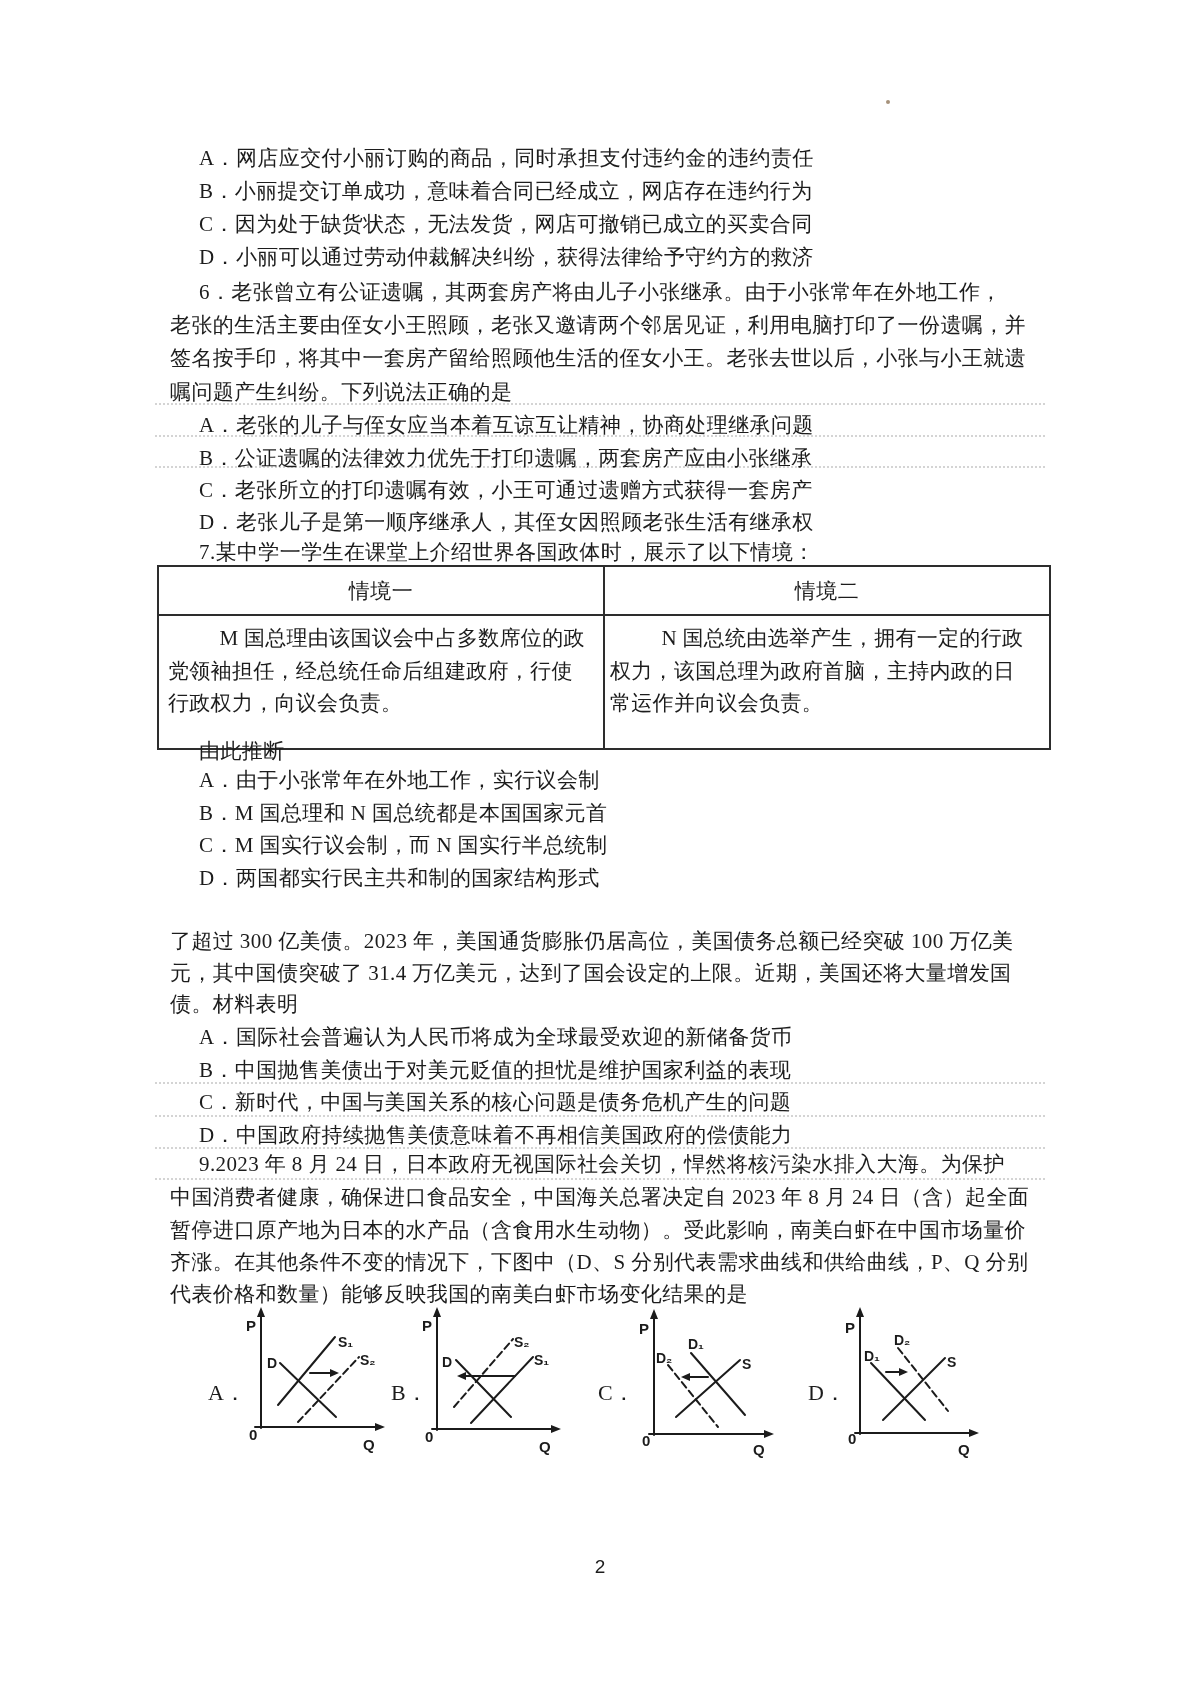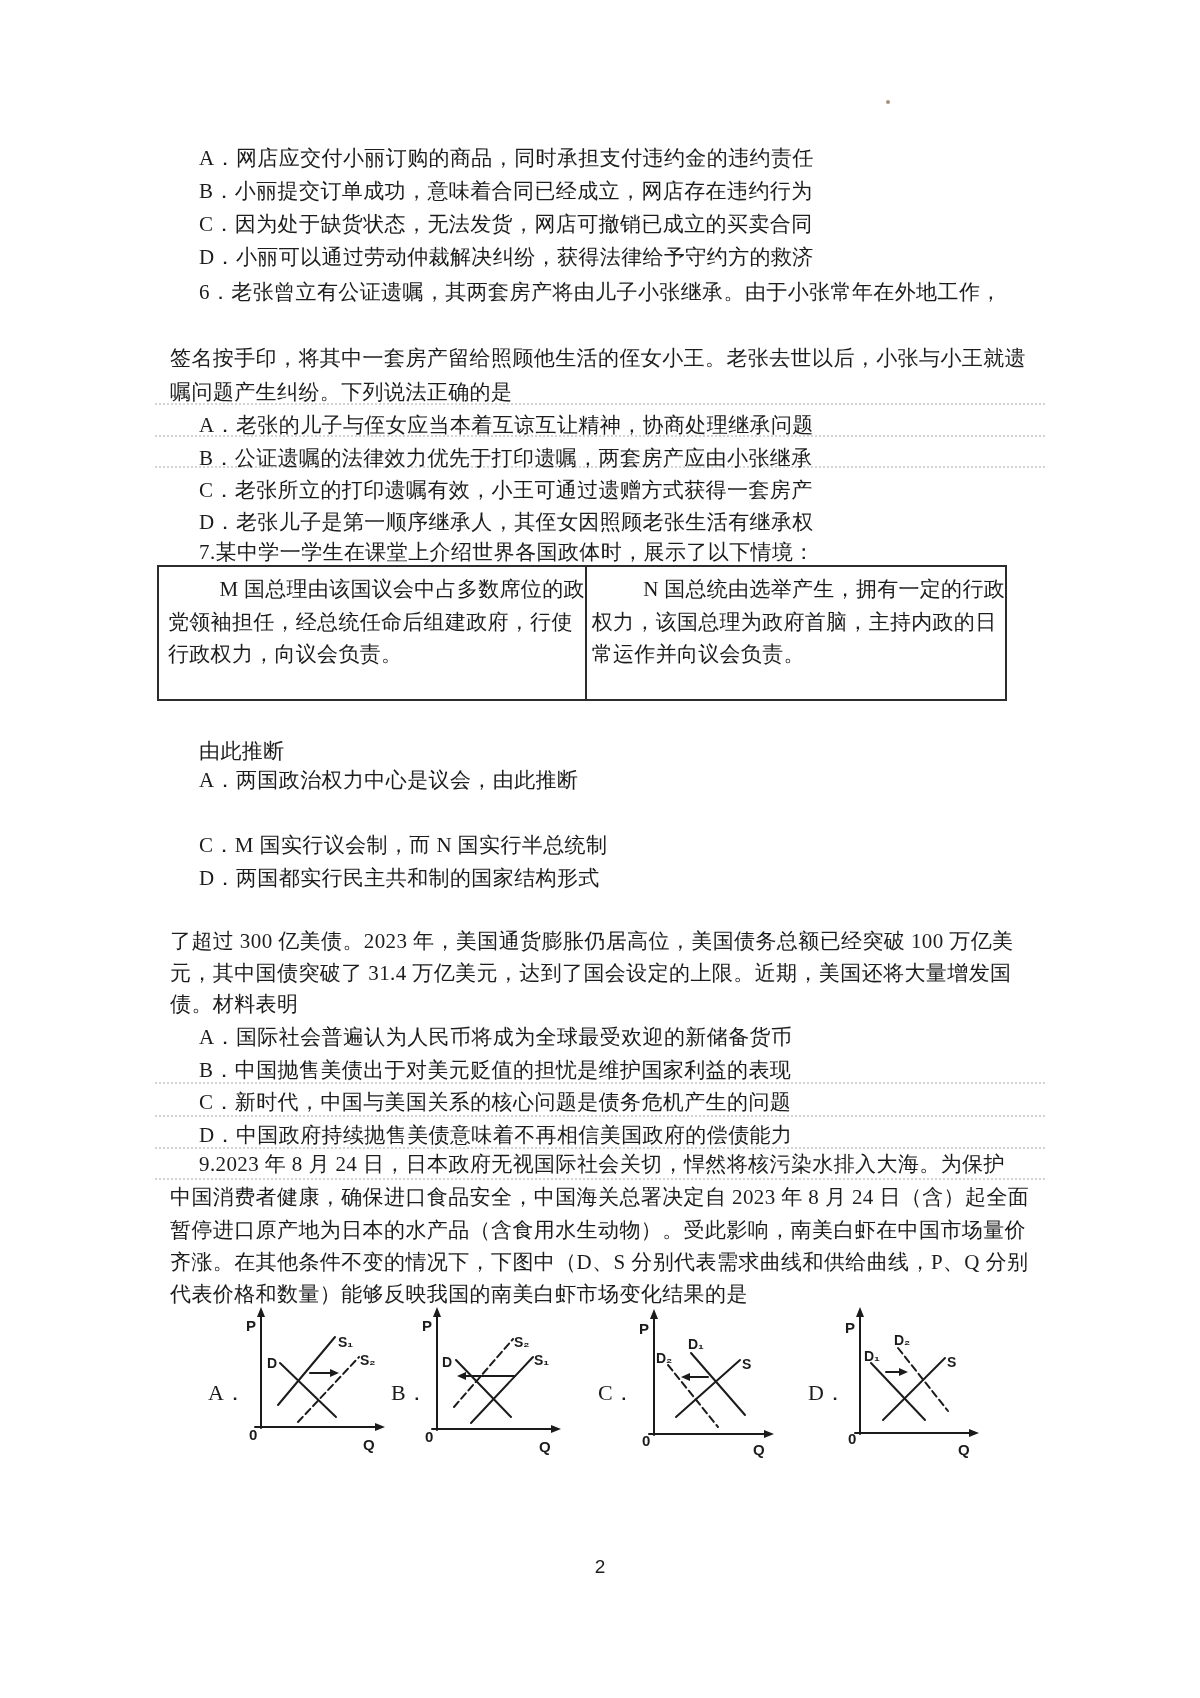--- a/index.html
+++ b/index.html
@@ -70,48 +70,54 @@
   <div class="scanline" style="top:1115px"></div>
   <div class="scanline" style="top:1147px"></div>
   <div class="scanline" style="top:1178px"></div>
 
   <div class="tline first" style="top:146px">A．网店应交付小丽订购的商品，同时承担支付违约金的违约责任</div>
   <div class="tline first" style="top:179px">B．小丽提交订单成功，意味着合同已经成立，网店存在违约行为</div>
   <div class="tline first" style="top:212px">C．因为处于缺货状态，无法发货，网店可撤销已成立的买卖合同</div>
   <div class="tline first" style="top:245px">D．小丽可以通过劳动仲裁解决纠纷，获得法律给予守约方的救济</div>
 
   <div class="tline first" style="top:280px">6．老张曾立有公证遗嘱，其两套房产将由儿子小张继承。由于小张常年在外地工作，</div>
+  <div class="tline cont" style="top:313px">老张的生活主要由侄女小王照顾，老张又邀请两个邻居见证，利用电脑打印了一份遗嘱，并</div>
   <div class="tline cont" style="top:346px">签名按手印，将其中一套房产留给照顾他生活的侄女小王。老张去世以后，小张与小王就遗</div>
   <div class="tline cont" style="top:380px">嘱问题产生纠纷。下列说法正确的是</div>
   <div class="tline first" style="top:413px">A．老张的儿子与侄女应当本着互谅互让精神，协商处理继承问题</div>
   <div class="tline first" style="top:446px">B．公证遗嘱的法律效力优先于打印遗嘱，两套房产应由小张继承</div>
   <div class="tline first" style="top:478px">C．老张所立的打印遗嘱有效，小王可通过遗赠方式获得一套房产</div>
   <div class="tline first" style="top:510px">D．老张儿子是第一顺序继承人，其侄女因照顾老张生活有继承权</div>
 
   <div class="tline first" style="top:540px">7.某中学一学生在课堂上介绍世界各国政体时，展示了以下情境：</div>
 
   <table class="qtable">
     <tbody>
+        <tr>
+      <th>情境一</th>
+      <th>情境二</th>
+    </tr>
     <tr>
       <td class="c1">
         <div class="cl ind">M 国总理由该国议会中占多数席位的政</div>
         <div class="cl">党领袖担任，经总统任命后组建政府，行使</div>
         <div class="cl">行政权力，向议会负责。</div>
       </td>
       <td class="c2">
         <div class="cl ind">N 国总统由选举产生，拥有一定的行政</div>
         <div class="cl">权力，该国总理为政府首脑，主持内政的日</div>
         <div class="cl">常运作并向议会负责。</div>
       </td>
     </tr>
   </tbody>
     </table>
 
   <div class="tline first" style="top:739px">由此推断</div>
-  <div class="tline first" style="top:768px">A．两国政治权力中心是议会，由此推断</div>
+  <div class="tline first" style="top:768px">A．由于小张常年在外地工作，实行议会制</div>
+  <div class="tline first" style="top:801px">B．M 国总理和 N 国总统都是本国国家元首</div>
   <div class="tline first" style="top:833px">C．M 国实行议会制，而 N 国实行半总统制</div>
   <div class="tline first" style="top:866px">D．两国都实行民主共和制的国家结构形式</div>
 
   <div class="tline cont" style="top:929px">了超过 300 亿美债。2023 年，美国通货膨胀仍居高位，美国债务总额已经突破 100 万亿美</div>
   <div class="tline cont" style="top:961px">元，其中国债突破了 31.4 万亿美元，达到了国会设定的上限。近期，美国还将大量增发国</div>
   <div class="tline cont" style="top:992px">债。材料表明</div>
   <div class="tline first" style="top:1025px">A．国际社会普遍认为人民币将成为全球最受欢迎的新储备货币</div>
   <div class="tline first" style="top:1058px">B．中国抛售美债出于对美元贬值的担忧是维护国家利益的表现</div>
   <div class="tline first" style="top:1090px">C．新时代，中国与美国关系的核心问题是债务危机产生的问题</div>
   <div class="tline first" style="top:1123px">D．中国政府持续抛售美债意味着不再相信美国政府的偿债能力</div>

